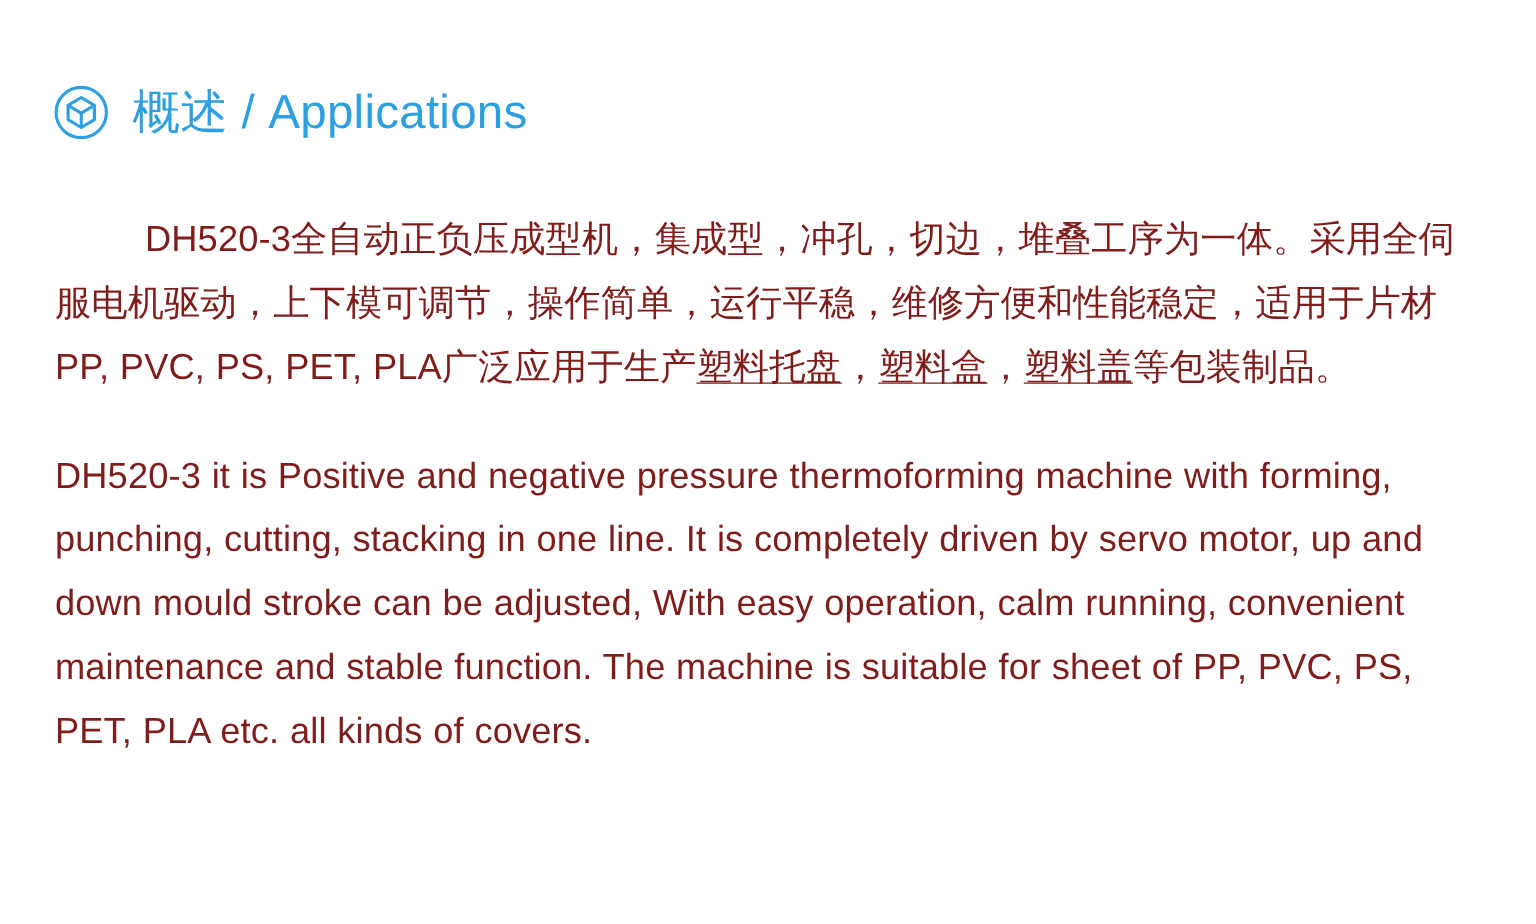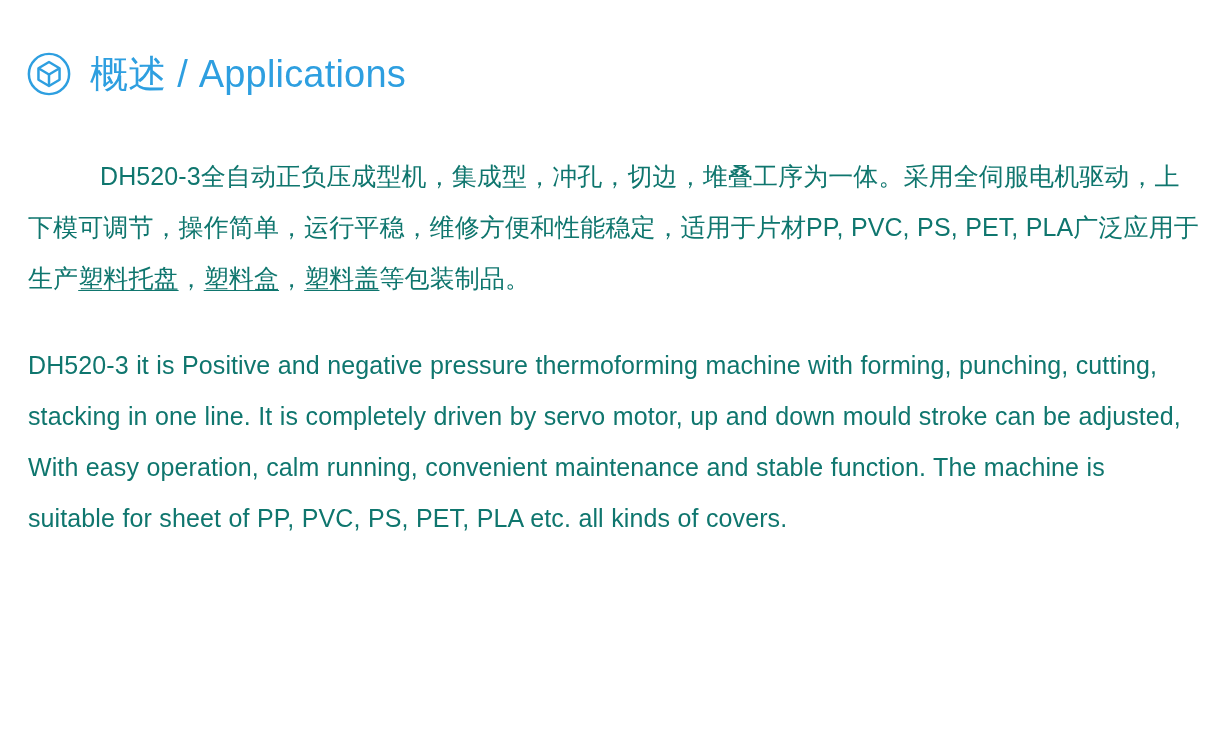--- a/index.html
+++ b/index.html
@@ -12,21 +12,21 @@
     height: 739px;
     font-family: "Liberation Sans", sans-serif;
     -webkit-font-smoothing: antialiased;
     overflow: hidden;
   }
   .page {
     position: relative;
     width: 1229px;
     height: 739px;
     box-sizing: border-box;
-    padding: 0;
+    padding: 16px;
   }
   .left-rail {
     position: absolute;
     left: 0;
     top: 0;
     width: 5px;
     height: 739px;
     background: #ffffff;
   }
   .section-header {
@@ -53,22 +53,22 @@
     color: #2e9fe0;
     font-weight: 400;
     letter-spacing: 0.2px;
     white-space: nowrap;
   }
   .body-area {
     padding: 28px 30px 0 28px;
   }
   p.para {
     margin: 0;
-    color: #0f766e;
-    font-size: 25px;
+    color: #7f1d1d;
+    font-size: 29px;
     line-height: 51px;
     letter-spacing: 0.1px;
     word-spacing: 0.4px;
   }
   p.para-cn {
     text-indent: 72px;
     margin-bottom: 36px;
   }
   p.para-en {
     margin-top: 0;

